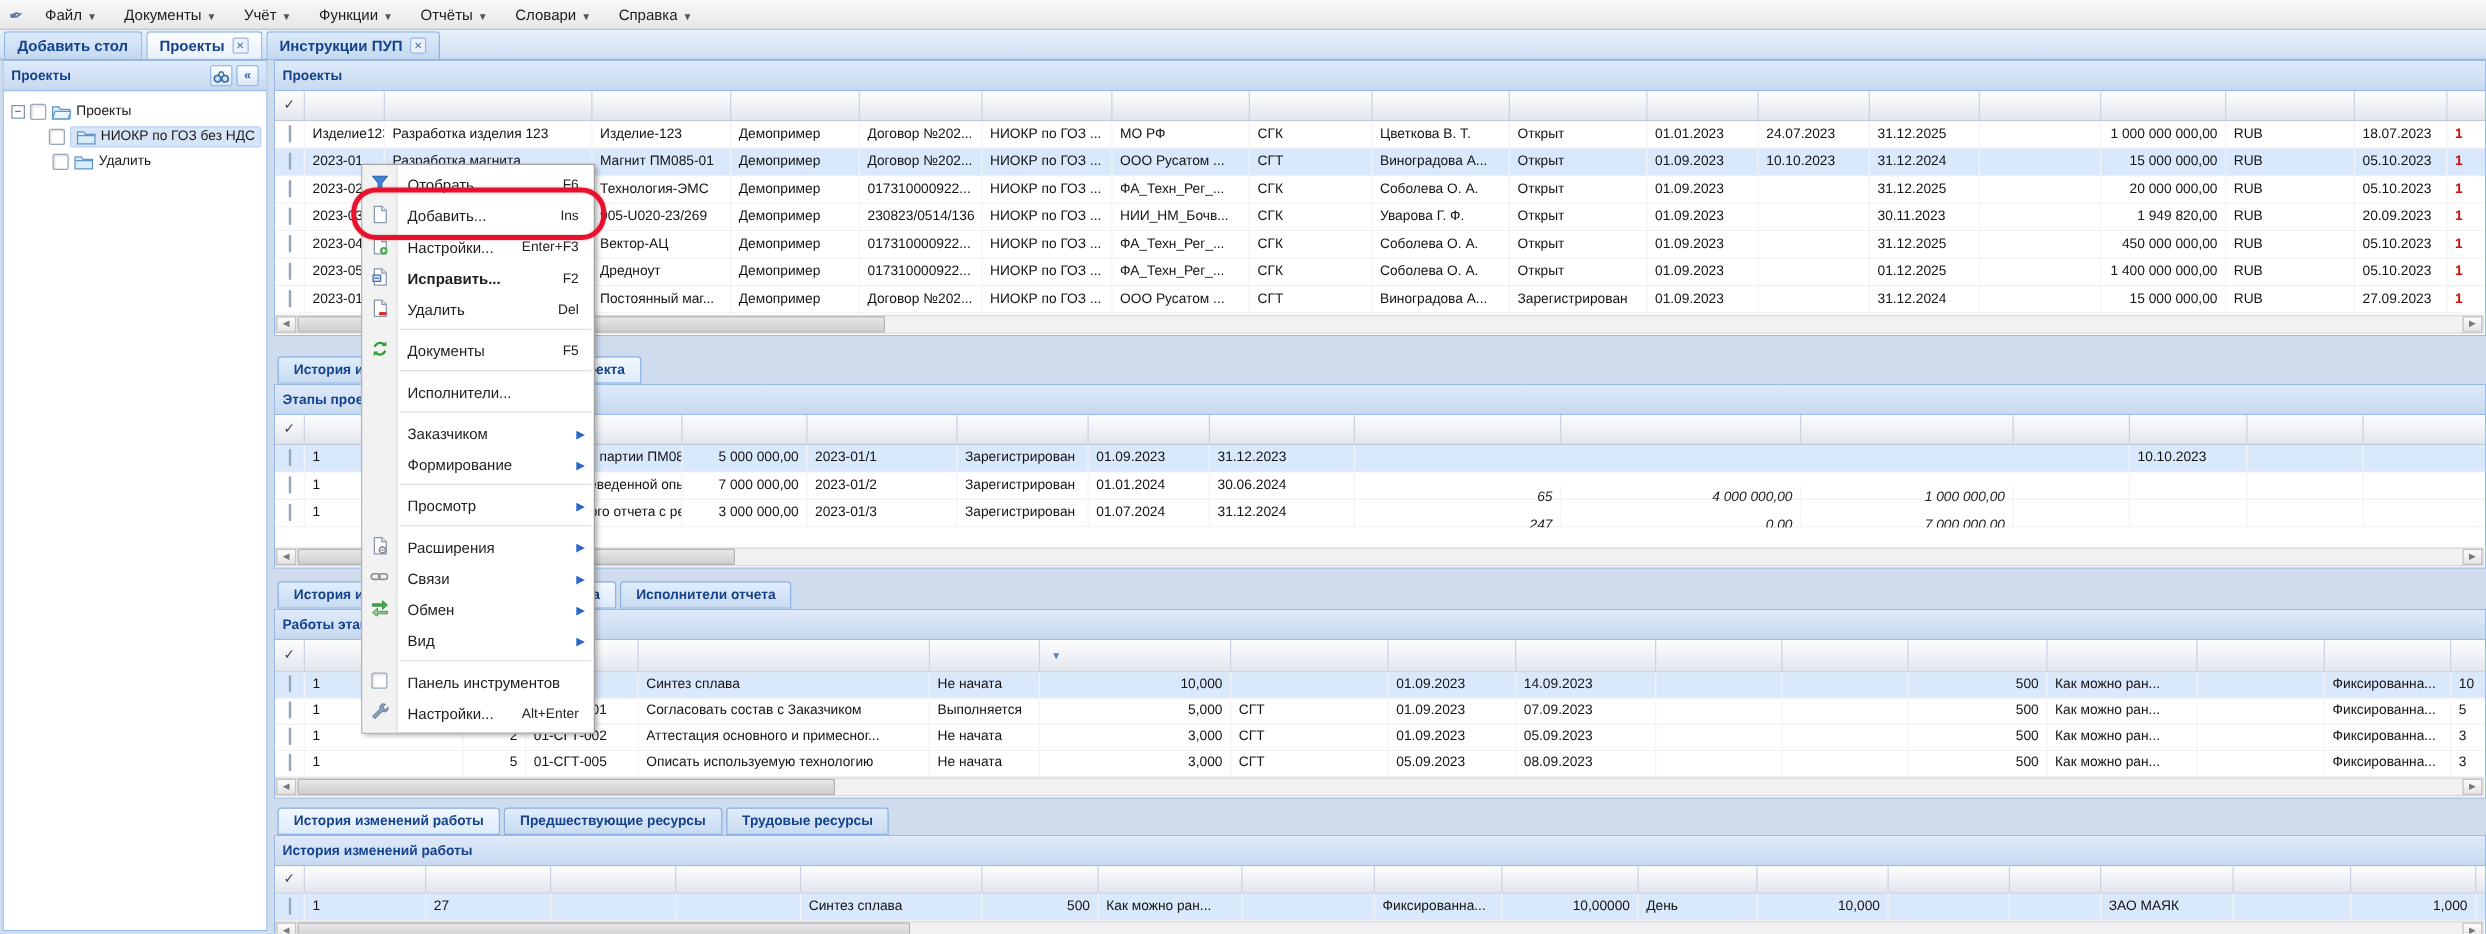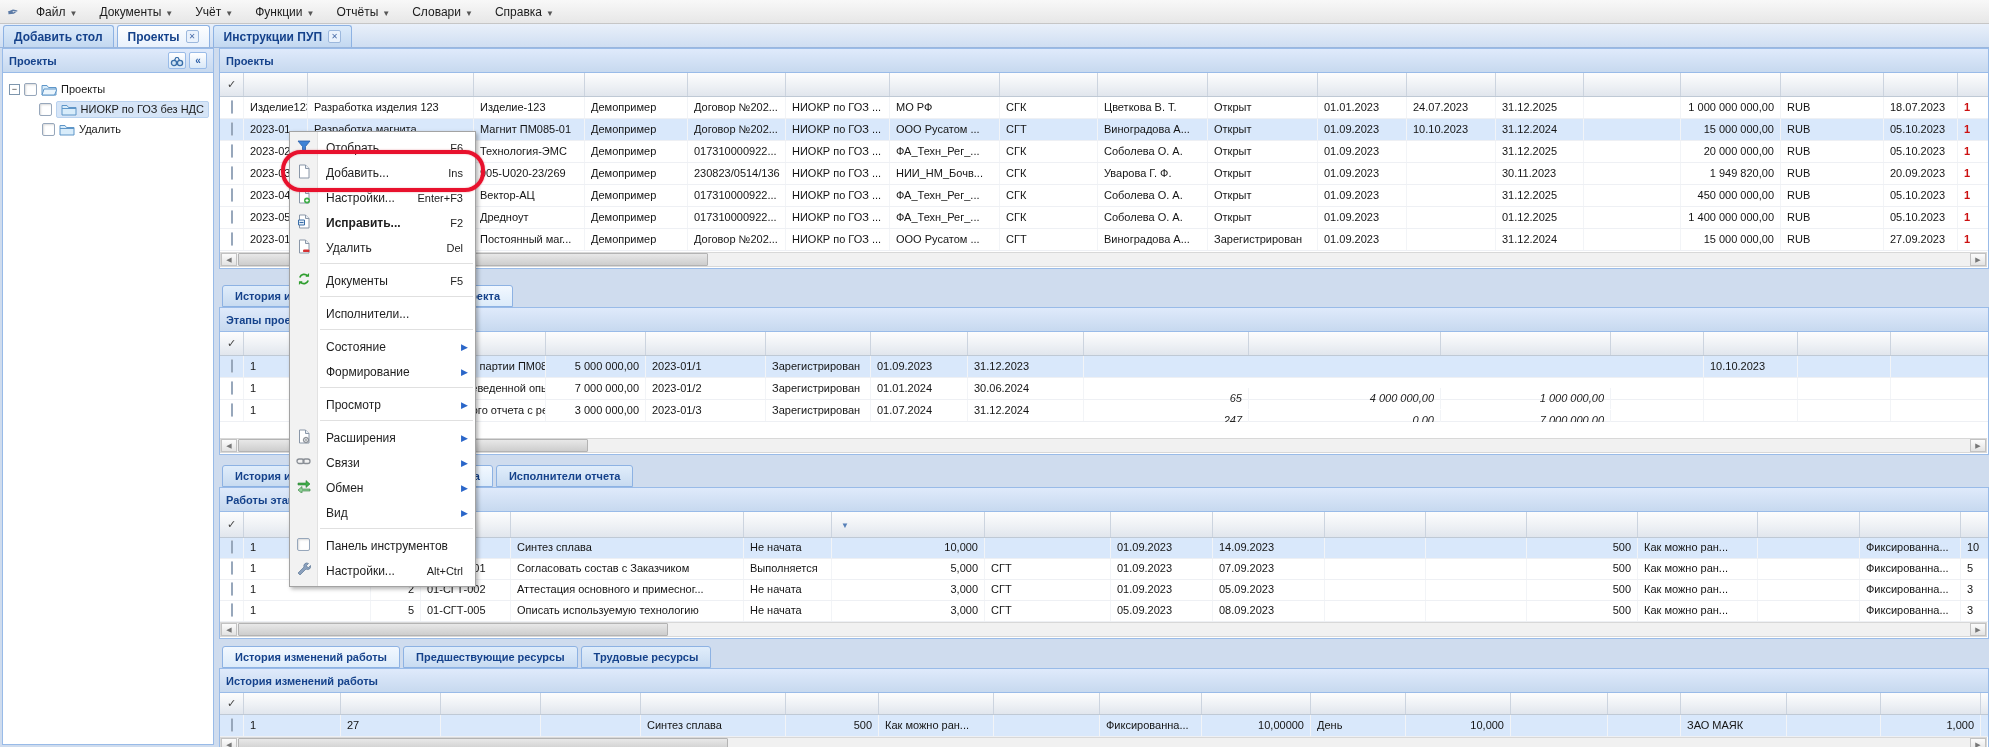--- a/index.html
+++ b/index.html
@@ -310,21 +310,21 @@
         </svg></span>
       <span class="lbl">Документы</span>
       <span class="sc">F5</span>
     </div>
     <div class="msep"></div>
     <div class="mi">
       <span class="lbl">Исполнители...</span>
     </div>
     <div class="msep"></div>
     <div class="mi">
-      <span class="lbl">Состояние</span>
+      <span class="lbl">Заказчиком</span>
       <span class="sub">▶</span>
     </div>
     <div class="mi">
       <span class="lbl">Формирование</span>
       <span class="sub">▶</span>
     </div>
     <div class="msep"></div>
     <div class="mi">
       <span class="lbl">Просмотр</span>
       <span class="sub">▶</span>
@@ -364,16 +364,16 @@
     <div class="msep"></div>
     <div class="mi">
       <span class="ico"><span class="cb" style="display:inline-block"></span></span>
       <span class="lbl">Панель инструментов</span>
     </div>
     <div class="mi">
       <span class="ico"><svg width="14" height="14" viewBox="0 0 14 14">
           <path d="M2 12.5 8 6.5A3 3 0 0 1 12.5 3L10.5 5l.5 1.5L12.5 7l2-2a3 3 0 0 1-4.5 3.5l-6 6z" fill="#8aa0bd" stroke="#5e7897" stroke-width=".7" transform="translate(-1,-1.5)"></path>
         </svg></span>
       <span class="lbl">Настройки...</span>
-      <span class="sc">Alt+Ctrl</span>
+      <span class="sc">Alt+Enter</span>
     </div>
   </div>
 <div id="red-ring"></div>
 
 </body></html>

